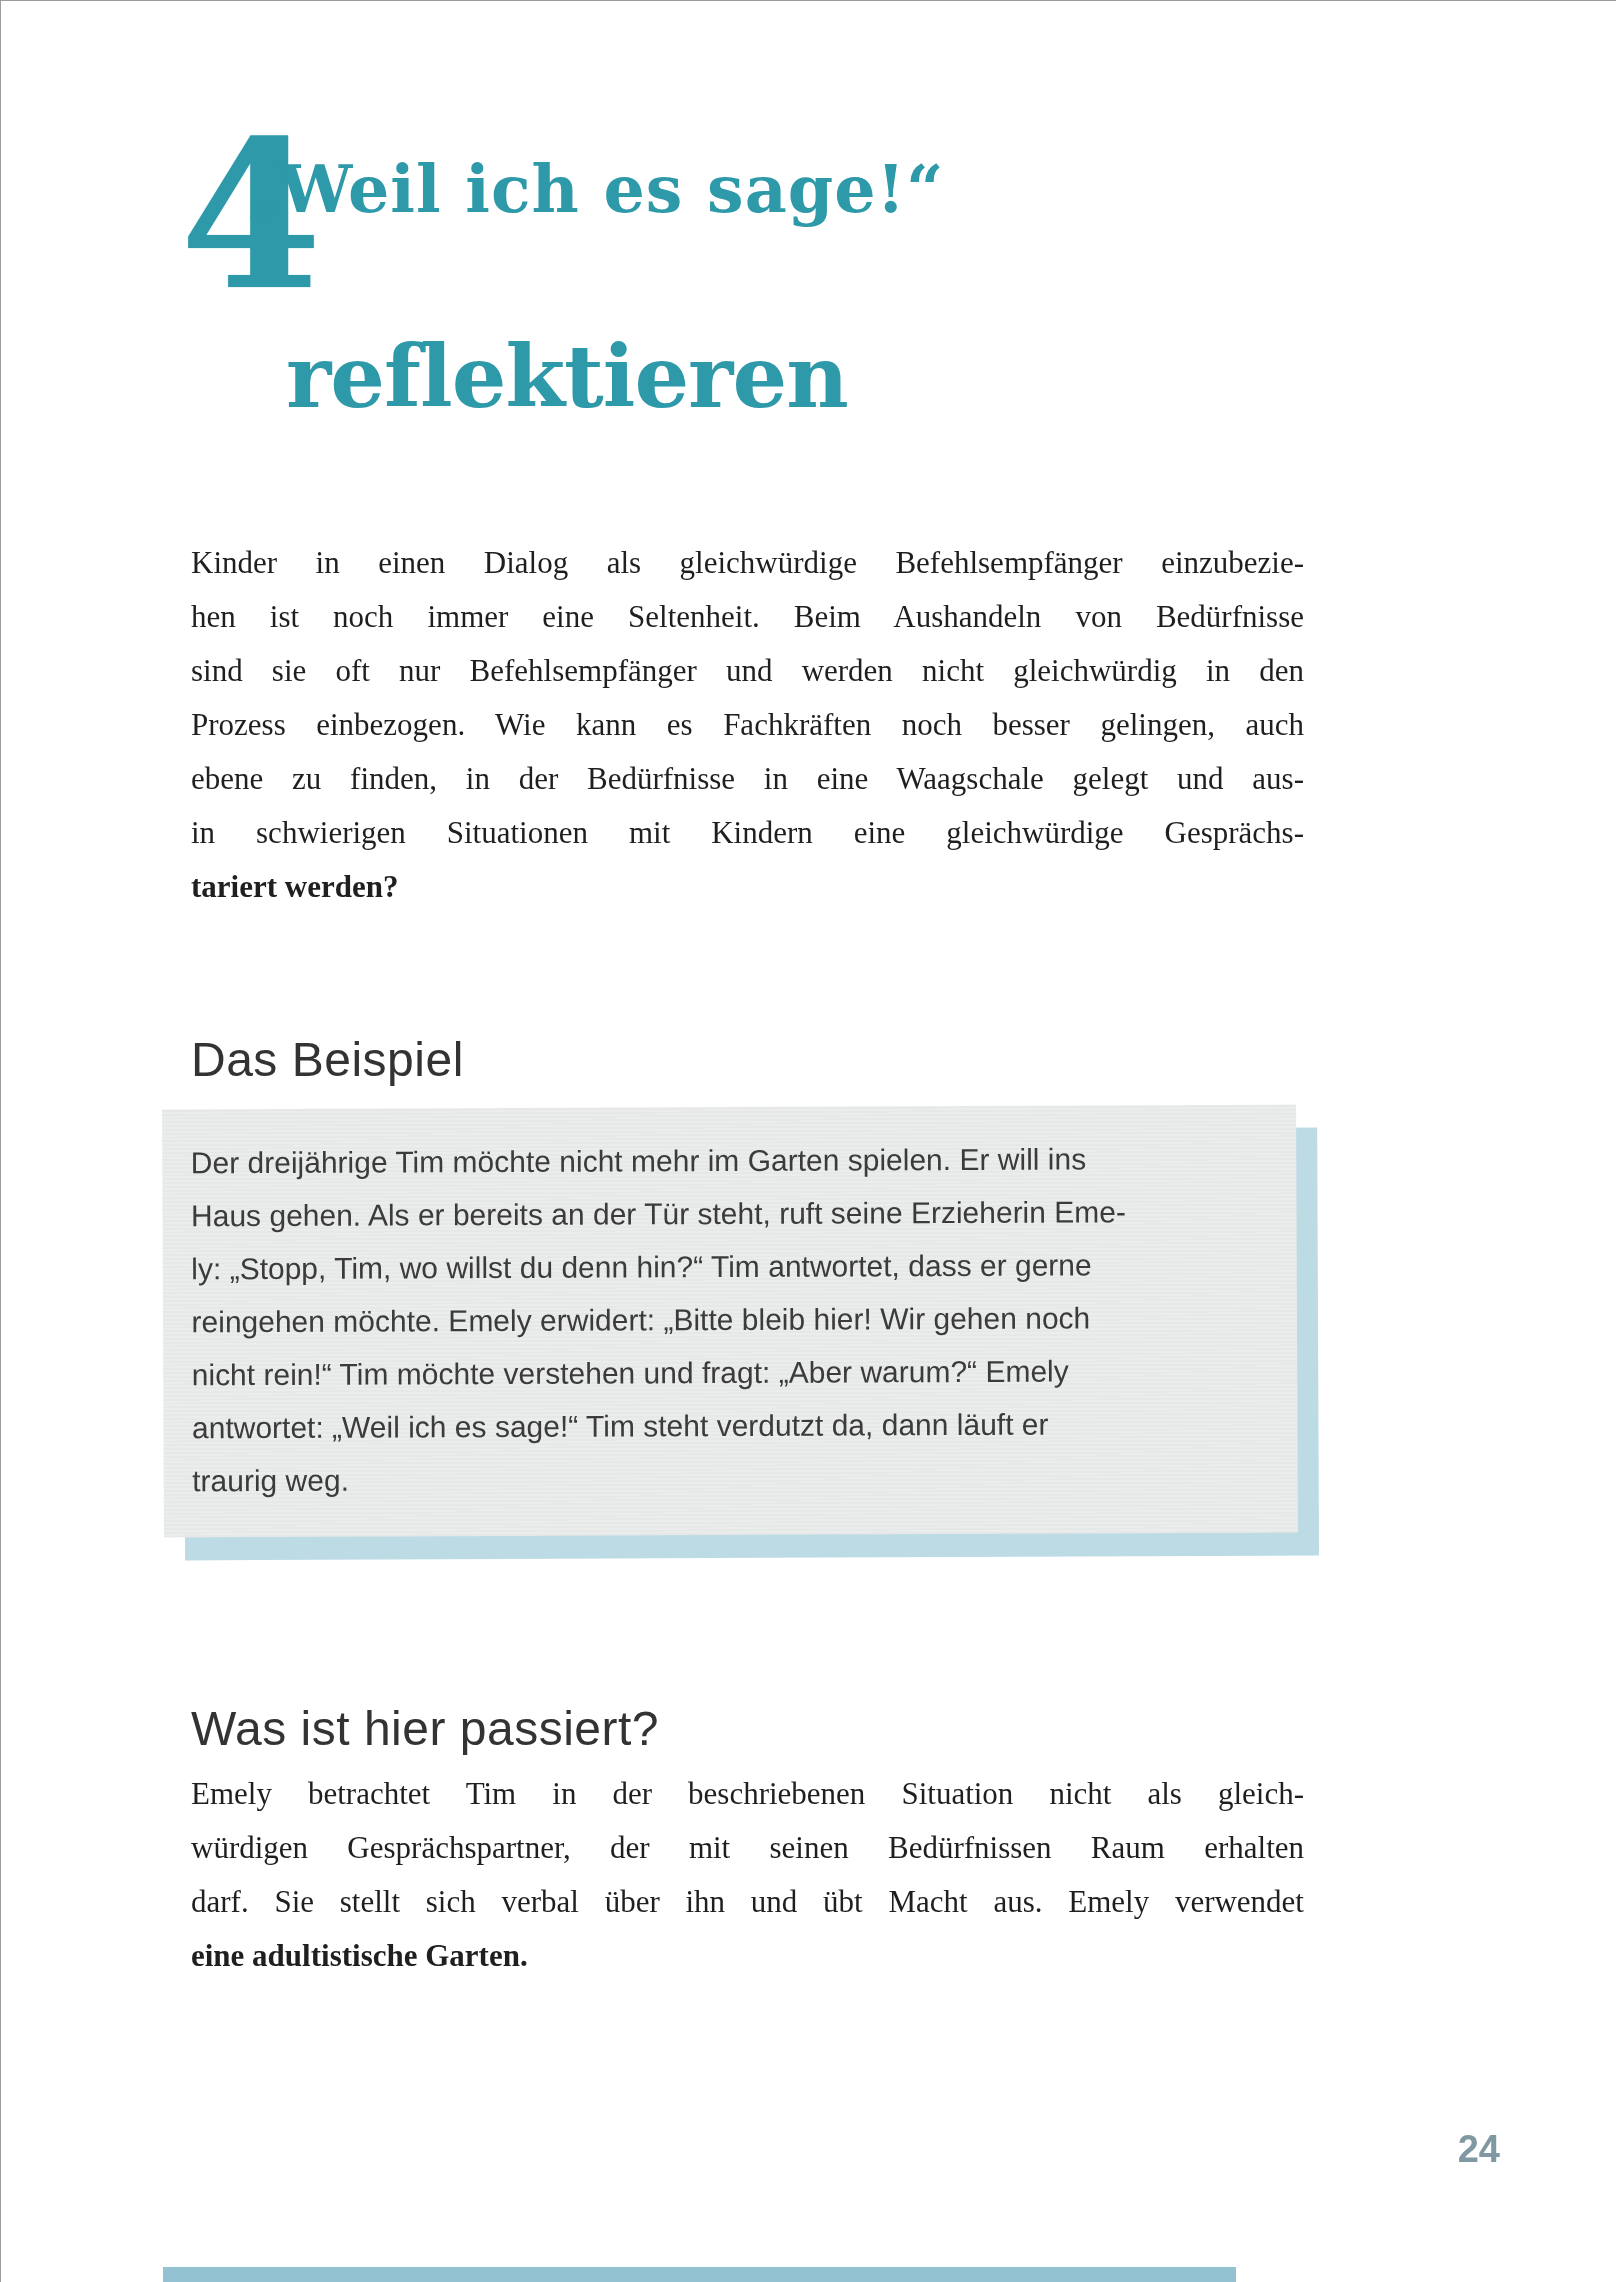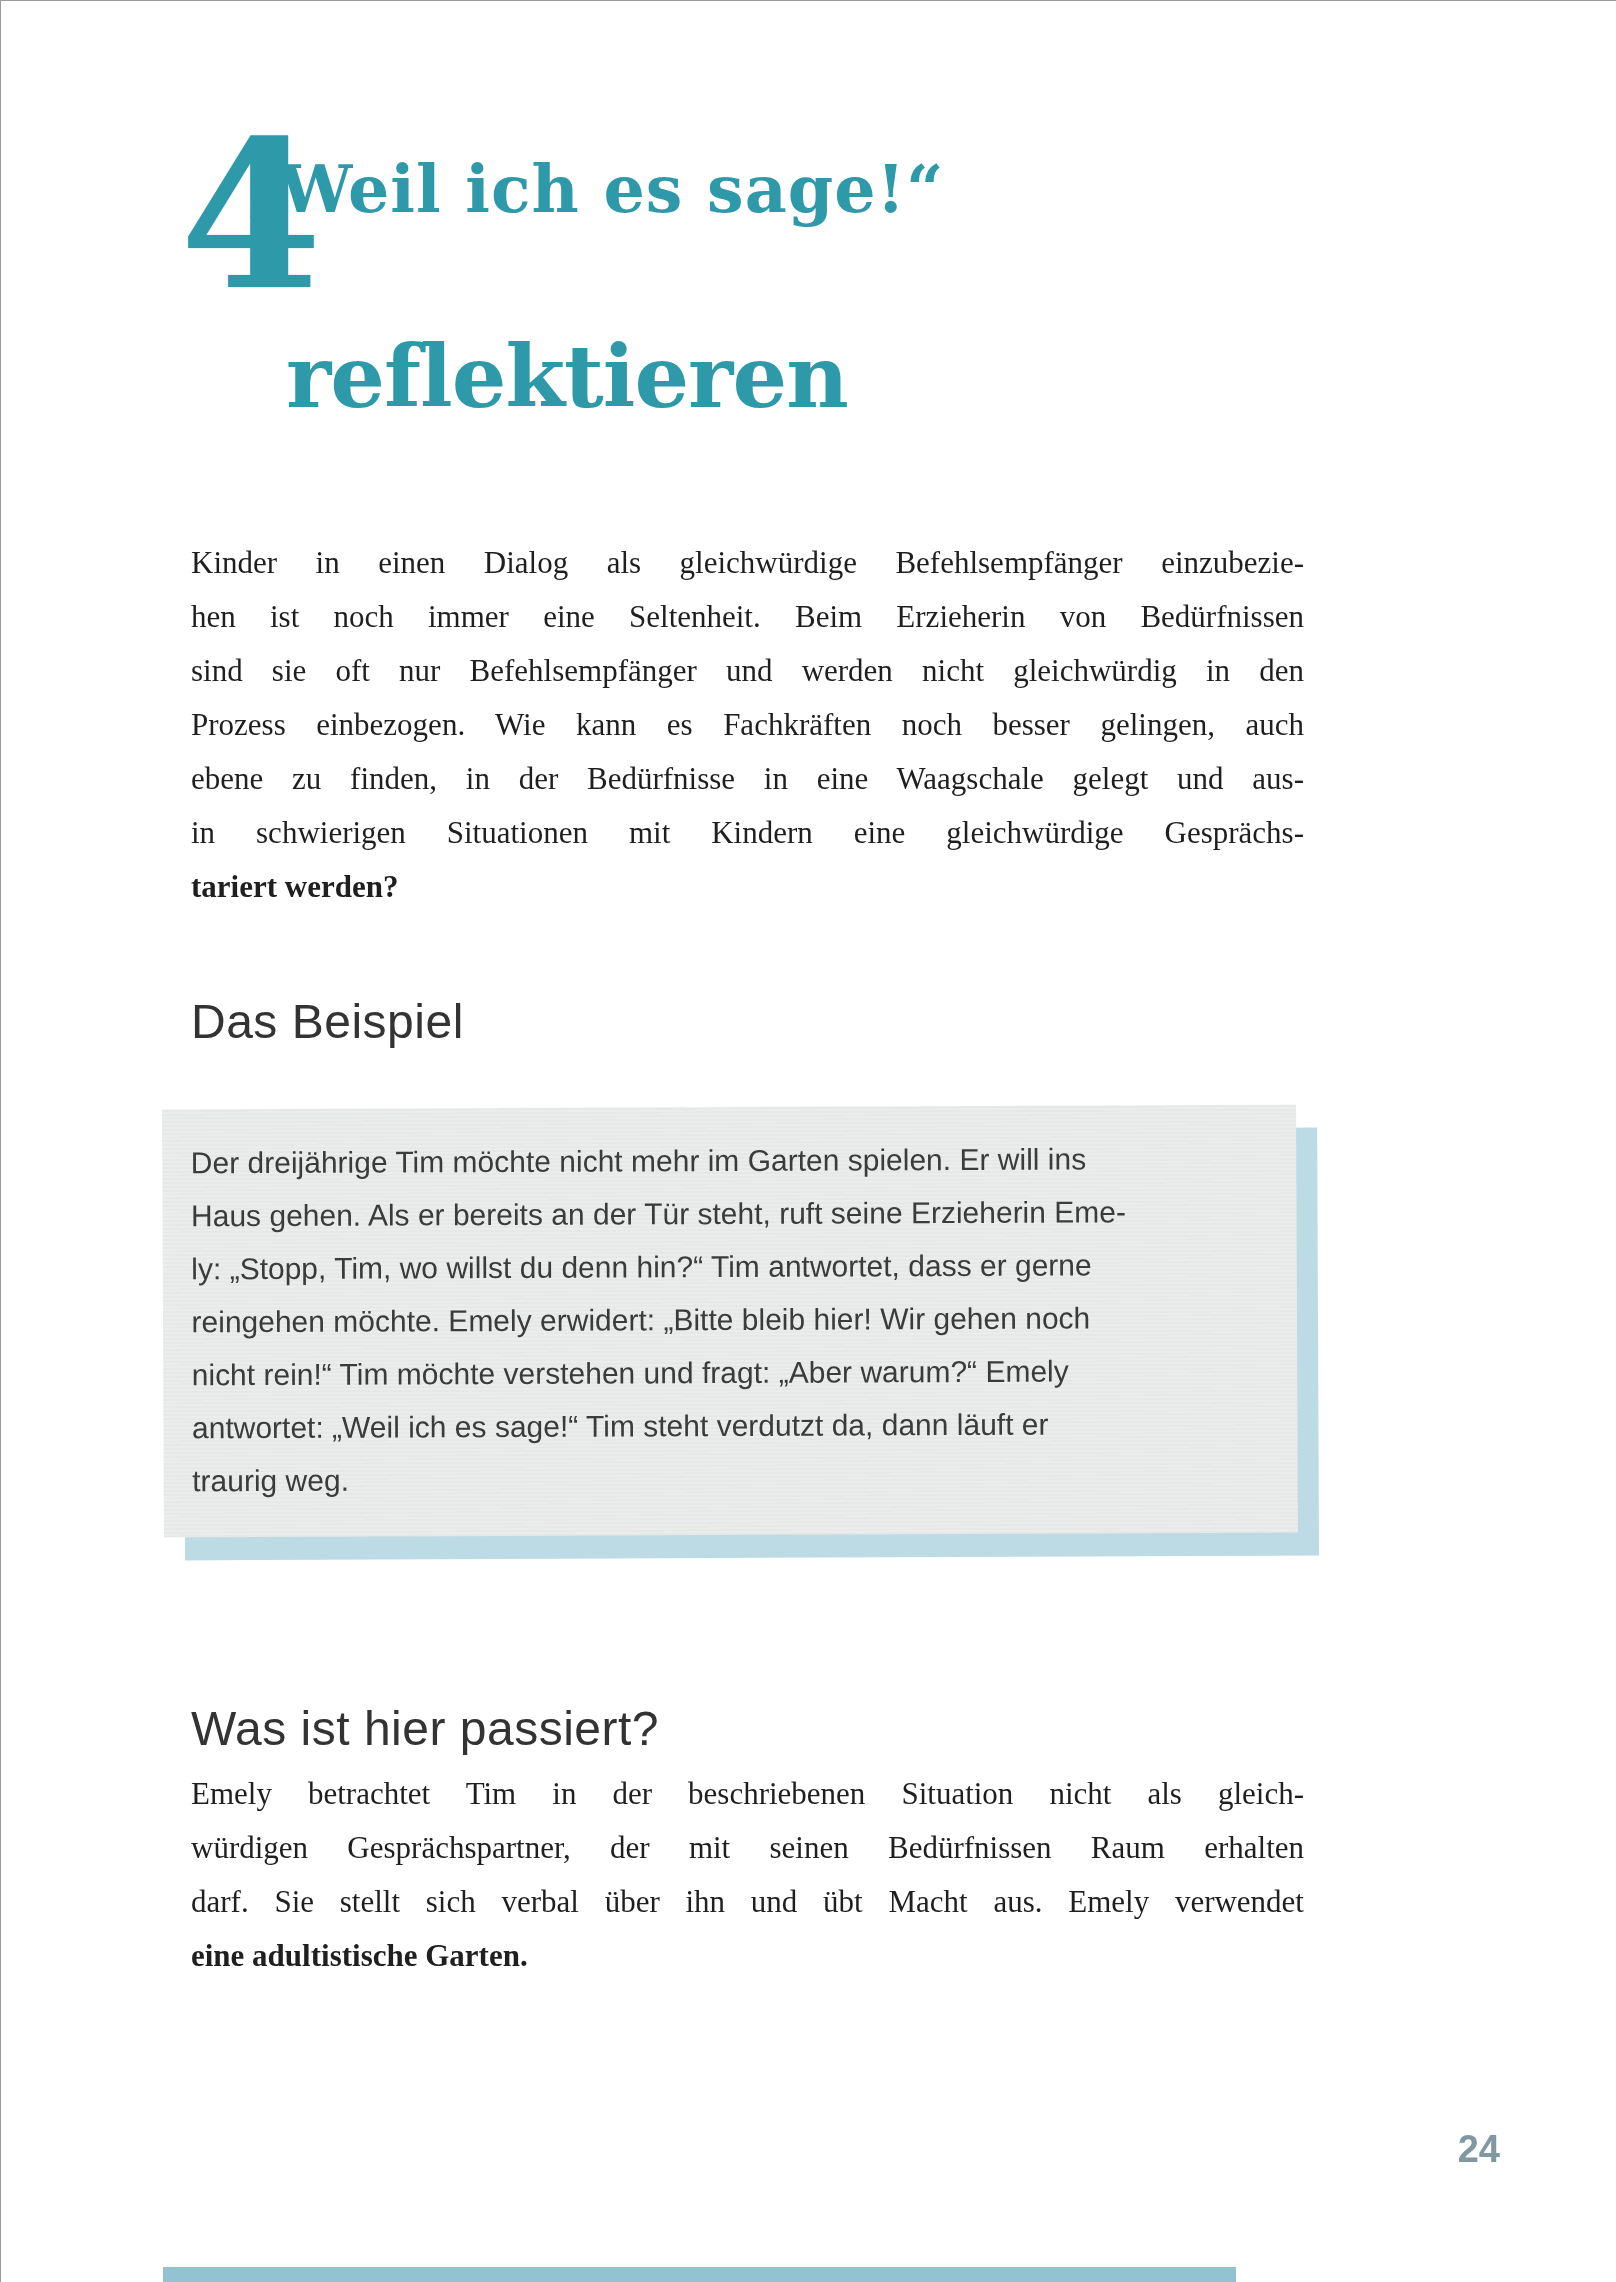--- a/index.html
+++ b/index.html
@@ -72,21 +72,21 @@
 
   
   .section-heading{
     position:absolute;left:190px;
     font-family:"Liberation Sans",sans-serif;
     font-weight:500;
     font-size:48px;line-height:1;
     color:#333333;
     letter-spacing:0.5px;
   }
-  .heading-beispiel{top:997px;}
+  .heading-beispiel{top:1035px;}
   .heading-passiert{top:1704px;}
 
   
   .example-box{
     position:absolute;left:162px;top:1106px;width:1134px;
     background:var(--box-background);
     background-image:repeating-linear-gradient(
       0deg, rgba(0,0,0,0.018) 0 1.9px, rgba(255,255,255,0.02) 1.9px 3.8px);
     box-shadow:21px 23px 0 var(--box-shadow-blue);
     padding:27px 32px 30px 28.5px;
@@ -119,21 +119,21 @@
 
   <div class="chapter-number">4</div>
 
   <div class="chapter-titles">
     <div class="kicker">„Weil ich es sage!“</div>
     <h1 class="chapter-title"><br><span>reflektieren</span></h1>
   </div>
 
   <div class="paragraph intro justify-lines">
       <div>Kinder in einen Dialog als gleichwürdige Befehlsempfänger einzubezie-</div>
-      <div>hen ist noch immer eine Seltenheit. Beim Erzieherin von Bedürfnissen</div>
+      <div>hen ist noch immer eine Seltenheit. Beim Aushandeln von Bedürfnisse</div>
       <div>sind sie oft nur Befehlsempfänger und werden nicht gleichwürdig in den</div>
       <div>Prozess einbezogen. Wie kann es Fachkräften noch besser gelingen, auch</div>
       <div>ebene zu finden, in der Bedürfnisse in eine Waagschale gelegt und aus-</div>
       <div>in schwierigen Situationen mit Kindern eine gleichwürdige Gesprächs-</div>
       <div>tariert werden?</div>
     </div>
 
   <h2 class="section-heading heading-beispiel">Das Beispiel</h2>
 
   <div class="example-box">

